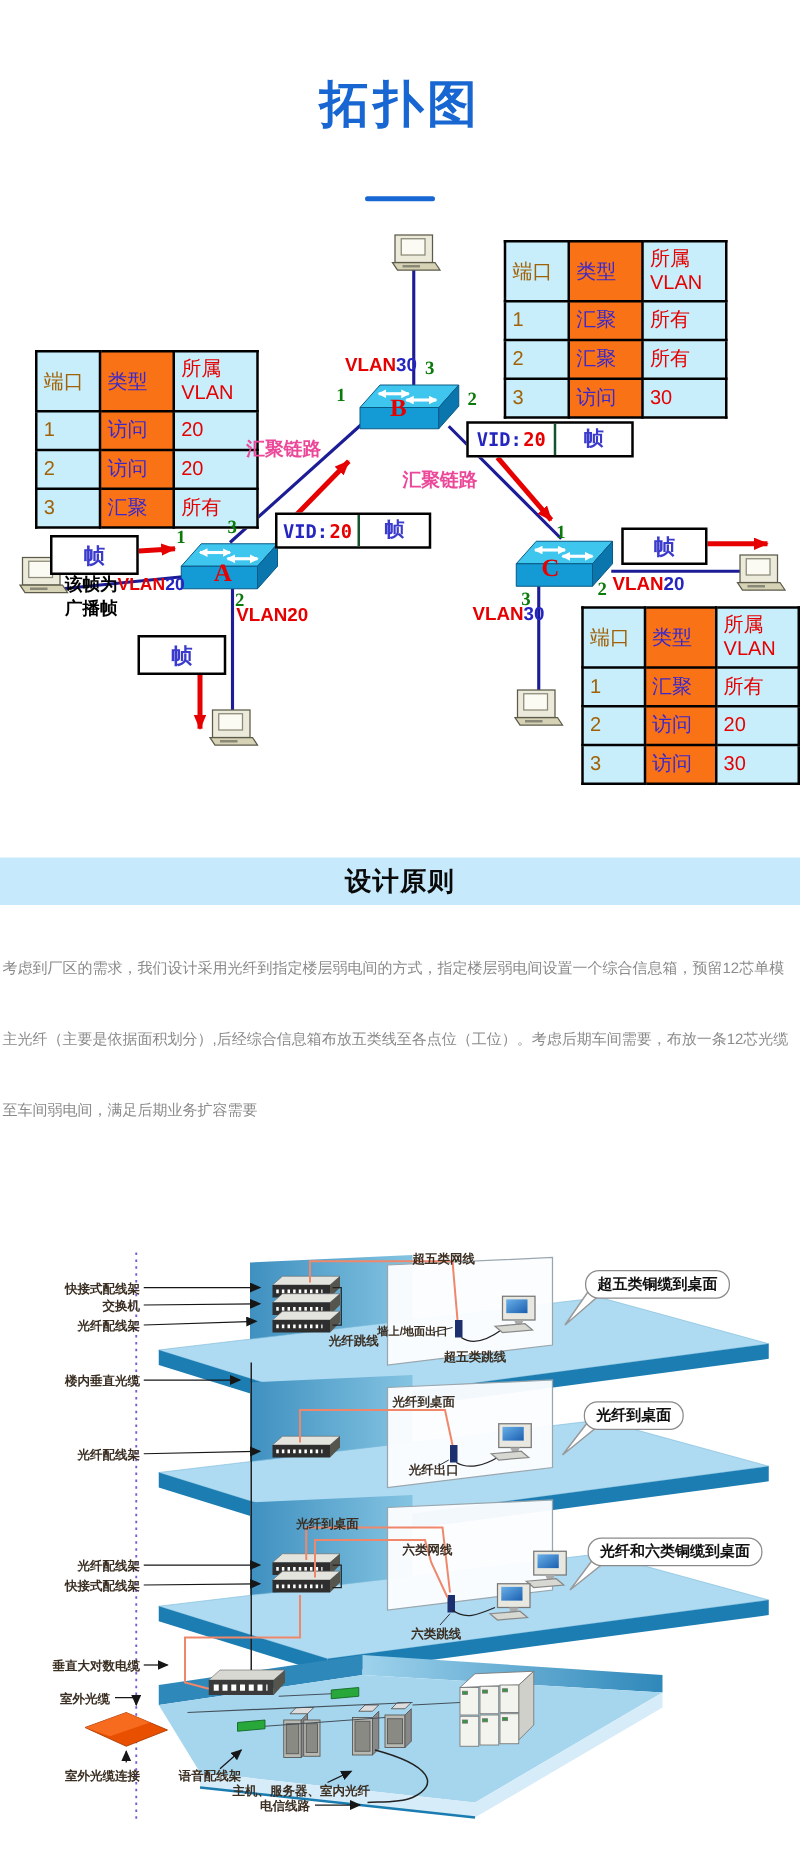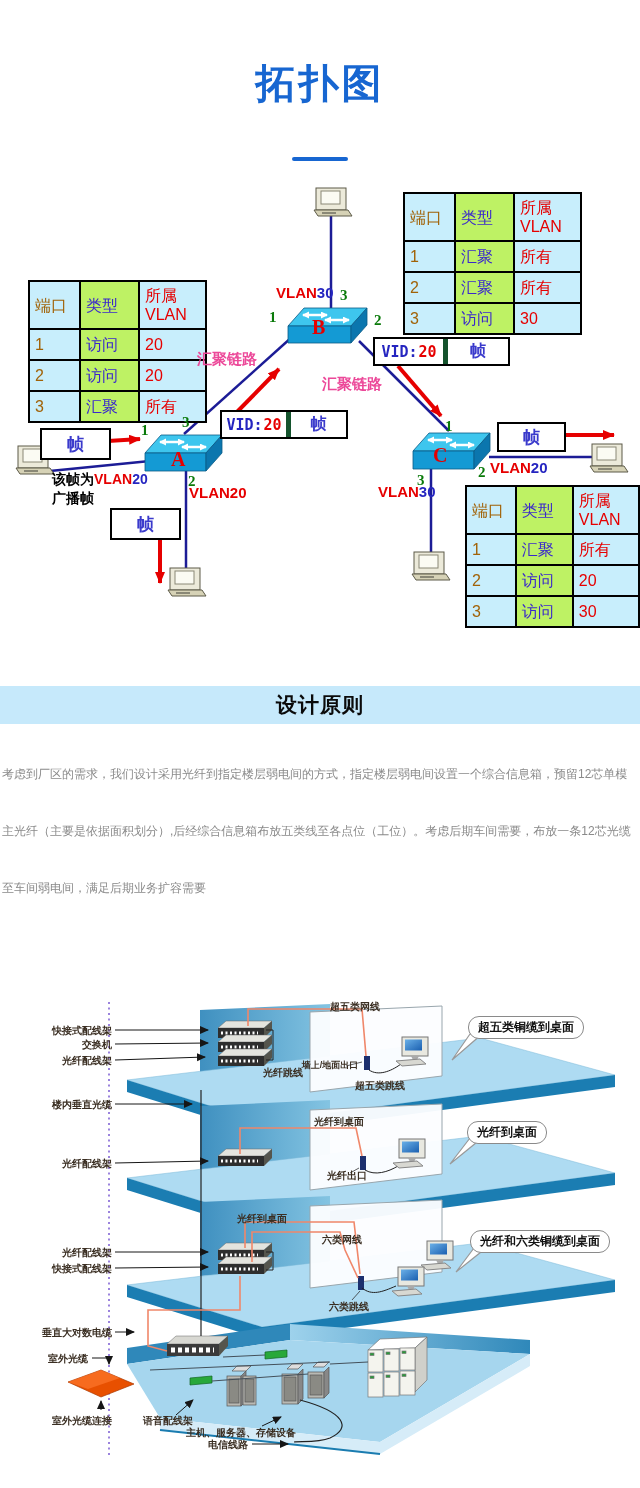--- a/index.html
+++ b/index.html
@@ -14,28 +14,28 @@
   .uline{top:157px;left:292px;width:56px;height:4px;background:#1766d1;border-radius:2px}
 
   
   #topo{top:180px;left:0;width:640px;height:470px}
   #topo svg{position:absolute;top:0;left:0}
   .vtable{position:absolute;border-collapse:collapse;background:#fff;font-size:16px;line-height:19px}
   .vtable td{border:2px solid #000;padding:1px 2px 1px 5px;height:27px;vertical-align:middle}
   .vtable tr.hd td{height:44px;vertical-align:middle}
   .vtable td.w1{width:42px}.vtable td.w2{width:50px}.vtable td.w3{width:58px}
   .cb{background:#c8eefc;color:#a16207}
-  .cp{background:#bef264;color:#3a28cc}
+  .cp{background:#f97316;color:#3a28cc}
   .cr{background:#c8eefc;color:#e60000}
   .fbox{position:absolute;border:2px solid #000;background:#fff;display:flex;align-items:center;
         justify-content:center;font-weight:bold;color:#3a3acc;font-size:17px}
   .vidbox{position:absolute;border:2px solid #000;background:#fff;display:flex}
   .vidcell{display:flex;align-items:center;justify-content:center;
            font-family:"DejaVu Sans Mono",monospace;font-weight:bold;font-size:15px}
-  .vidcell.first{border-right:5px solid #14532d}
+  .vidcell.first{border-right:2px solid #14532d}
   .vid-k{color:#2525c0}.vid-v{color:#e60000;margin-left:1px}
   .frchar{font-family:"Liberation Sans",sans-serif;color:#3a3acc;font-size:16px;font-weight:bold}
   .trunk{position:absolute;font-weight:bold;font-size:15px;color:#ec4899;white-space:nowrap}
   .port{position:absolute;font-weight:bold;font-size:15px;color:#0a7a0a;
         font-family:"Liberation Serif",serif}
   .swl{position:absolute;font-weight:bold;font-size:20px;color:#e60000;
        font-family:"Liberation Serif",serif}
   .vlan{position:absolute;font-weight:bold;font-size:15px;white-space:nowrap}
   .red{color:#e60000}.blue{color:#2525c0}
   .bcast{position:absolute;font-weight:bold;font-size:14px;color:#000;line-height:19px;white-space:nowrap}
@@ -279,21 +279,21 @@
       <span class="red">VLAN</span><span class="blue">30</span>
     </div>
     <div class="vlan red" style="left:189px;top:304px">VLAN20</div>
     <div class="vlan" style="left:490px;top:279px">
       <span class="red">VLAN</span><span class="blue">20</span>
     </div>
     <div class="vlan" style="left:378px;top:303px">
       <span class="red">VLAN</span><span class="blue">30</span>
     </div>
 
-    <div class="bcast" style="left:52px;top:290px">
+    <div class="bcast" style="left:52px;top:278px">
       <span>该帧为</span><span class="red">VLAN</span><span class="blue">20</span><br>
       <span>广播帧</span>
     </div>
   </div>
 
   <div class="abs" id="bar">
     <span>设计原则</span>
   </div>
 
   <div class="abs" id="para">考虑到厂区的需求，我们设计采用光纤到指定楼层弱电间的方式，指定楼层弱电间设置一个综合信息箱，预留12芯单模主光纤（主要是依据面积划分）,后经综合信息箱布放五类线至各点位（工位）。考虑后期车间需要，布放一条12芯光缆至车间弱电间，满足后期业务扩容需要</div>
@@ -514,21 +514,21 @@
     <div class="blbl c" style="left:355px;top:20px">超五类网线</div>
     <div class="blbl c" style="left:283px;top:86px">光纤跳线</div>
     <div class="blbl c s" style="left:330px;top:79px">墙上/地面出口</div>
     <div class="blbl c" style="left:380px;top:99px">超五类跳线</div>
     <div class="blbl c" style="left:339px;top:135px">光纤到桌面</div>
     <div class="blbl c" style="left:347px;top:189px">光纤出口</div>
     <div class="blbl c" style="left:262px;top:232px">光纤到桌面</div>
     <div class="blbl c" style="left:342px;top:253px">六类网线</div>
     <div class="blbl c" style="left:349px;top:320px">六类跳线</div>
     <div class="blbl c" style="left:168px;top:434px">语音配线架</div>
-    <div class="blbl c" style="left:241px;top:446px">主机、服务器、存储设备</div>
+    <div class="blbl c" style="left:241px;top:446px">主机、服务器、室内光纤</div>
     <div class="blbl c" style="left:228px;top:458px">电信线路</div>
 
     <div class="bubble" style="left:468px;top:36px">超五类铜缆到桌面</div>
     <div class="bubble" style="left:467px;top:141px">光纤到桌面</div>
     <div class="bubble" style="left:470px;top:250px">光纤和六类铜缆到桌面</div>
   </div>
 
 </div>
 
 </body></html>

